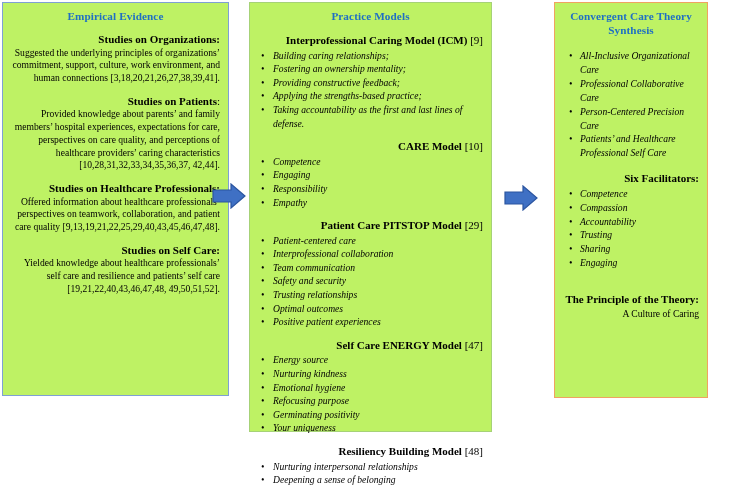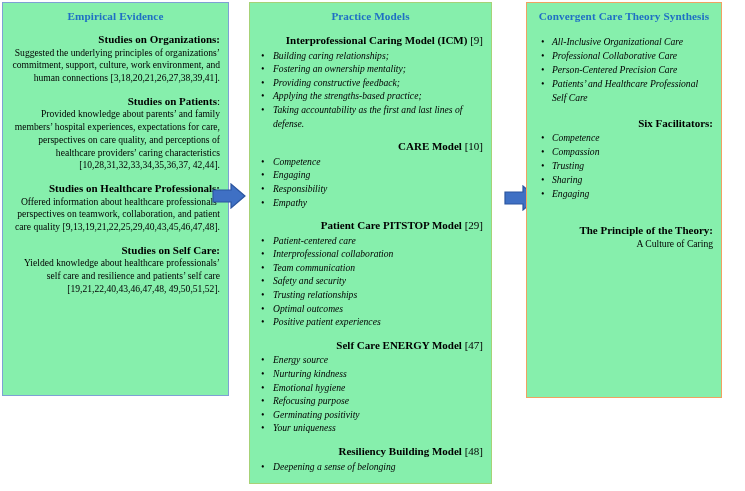--- a/index.html
+++ b/index.html
@@ -15,46 +15,46 @@
   }
 
   #diagram {
     position: relative;
     width: 745px;
     height: 491px;
   }
 
   .panel {
     position: absolute;
-    background: #86efac;
+    background: #bef264;
     border-style: solid;
     border-width: 1.4px;
     padding: 6px 8px 0 8px;
   }
 
   .panel-evidence {
     left: 2px;
     top: 2px;
     width: 227px;
     height: 394px;
     border-color: #7fa0d4;
   }
 
   .panel-models {
     left: 249px;
     top: 2px;
     width: 243px;
-    height: 482px;
+    height: 430px;
     border-color: #a6d277;
   }
 
   .panel-synthesis {
-    left: 526px;
+    left: 554px;
     top: 2px;
-    width: 196px;
+    width: 154px;
     height: 396px;
     border-color: #f0a261;
   }
 
   .panel-title {
     color: #1f6fc4;
     font-weight: bold;
     font-size: 11.2px;
     text-align: center;
     letter-spacing: 0.1px;
@@ -210,20 +210,21 @@
         <li>Emotional hygiene</li>
         <li>Refocusing purpose</li>
         <li>Germinating positivity</li>
         <li>Your uniqueness</li>
       </ul>
     </div>
 
     <div class="block">
       <div class="block-heading models-heading"><span>Resiliency Building Model</span><span class="ref"> [48]</span></div>
       <ul class="bullets">
+        <li>Nurturing interpersonal relationships</li>
         <li>Deepening a sense of belonging</li>
 
       </ul>
     </div>
   </div>
 
   <div class="arrow arrow-2">
     <svg width="34" height="26" viewBox="0 0 34 26">
       <polygon points="1,7 19,7 19,1 33,13 19,25 19,19 1,19" fill="#3f70c4" stroke="#2b55a0" stroke-width="1.2" stroke-linejoin="miter"></polygon>
     </svg>
@@ -241,20 +242,21 @@
       </ul>
     </div>
 
     <div class="gap"></div>
 
     <div>
       <div class="block-heading">Six Facilitators:</div>
       <ul class="bullets">
         <li>Competence</li>
         <li>Compassion</li>
+        <li>Accountability</li>
         <li>Trusting</li>
         <li>Sharing</li>
         <li>Engaging</li>
       </ul>
     </div>
 
     <div class="gap"></div>
     <div class="gap"></div>
 
     <div>

